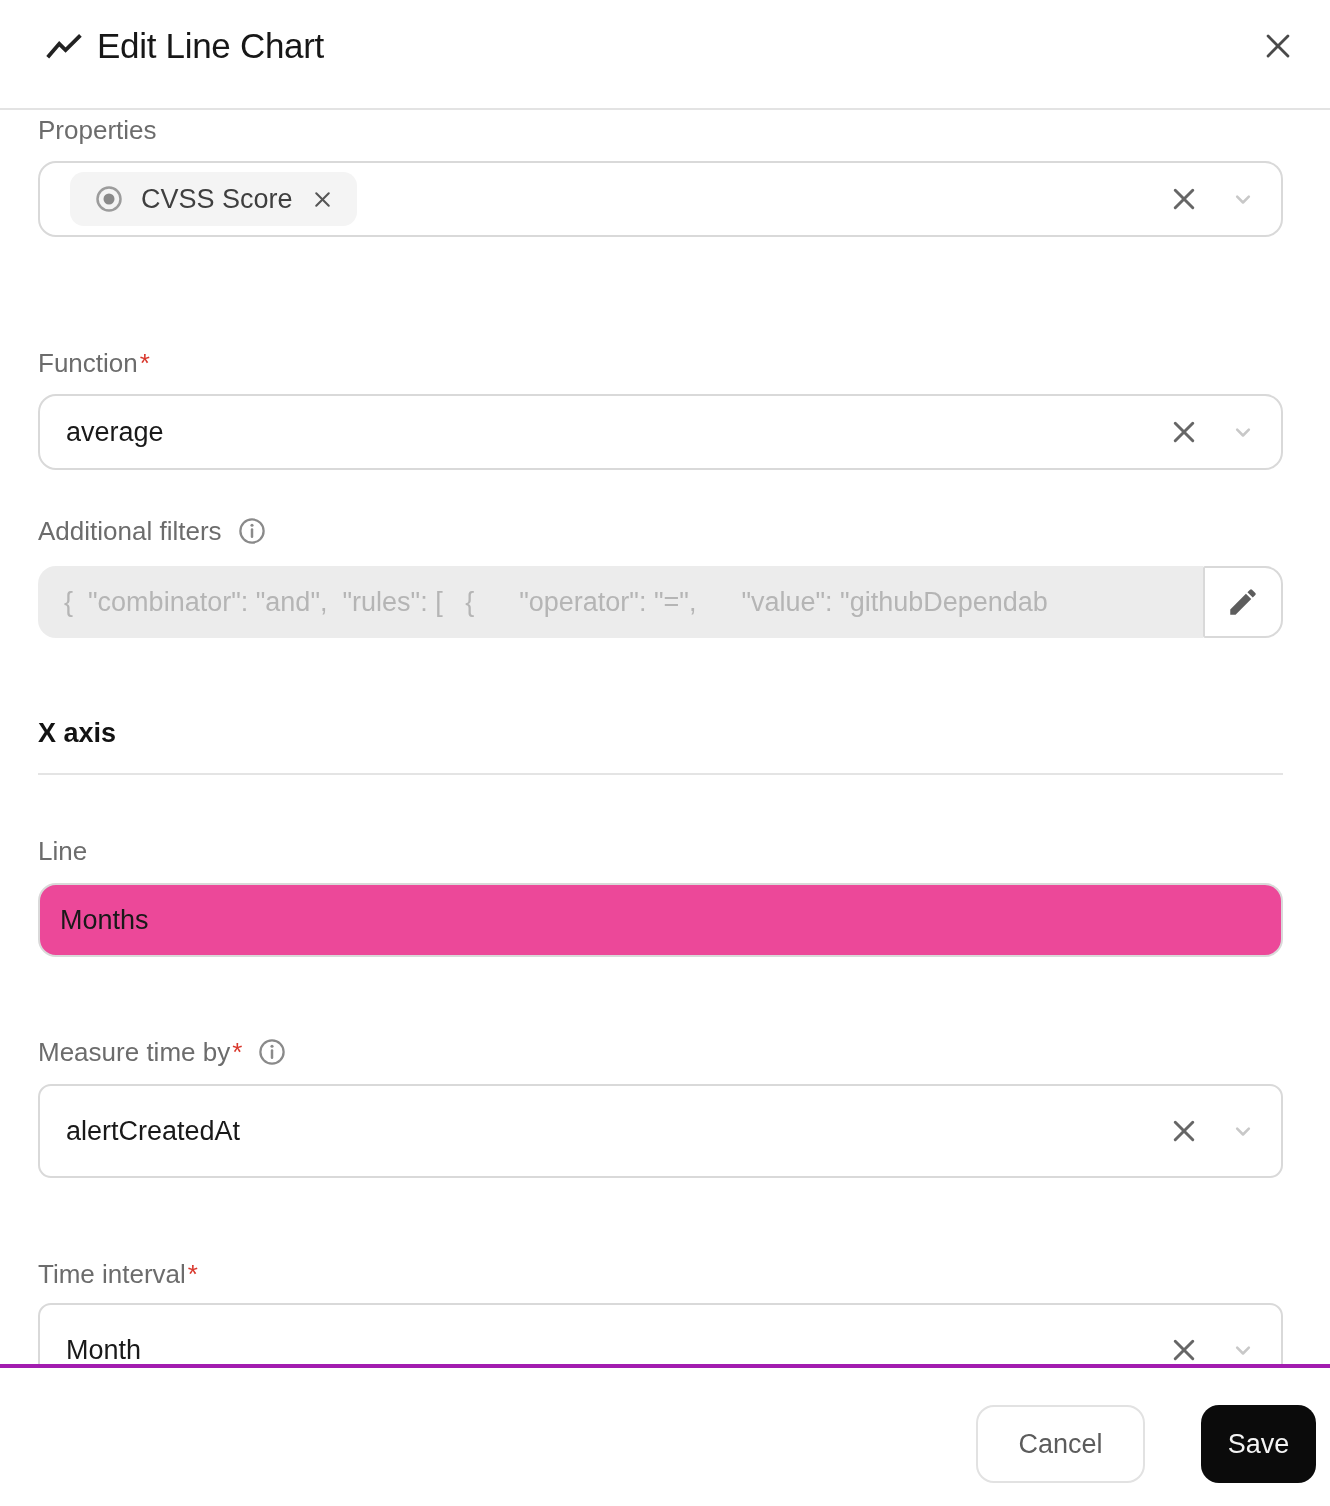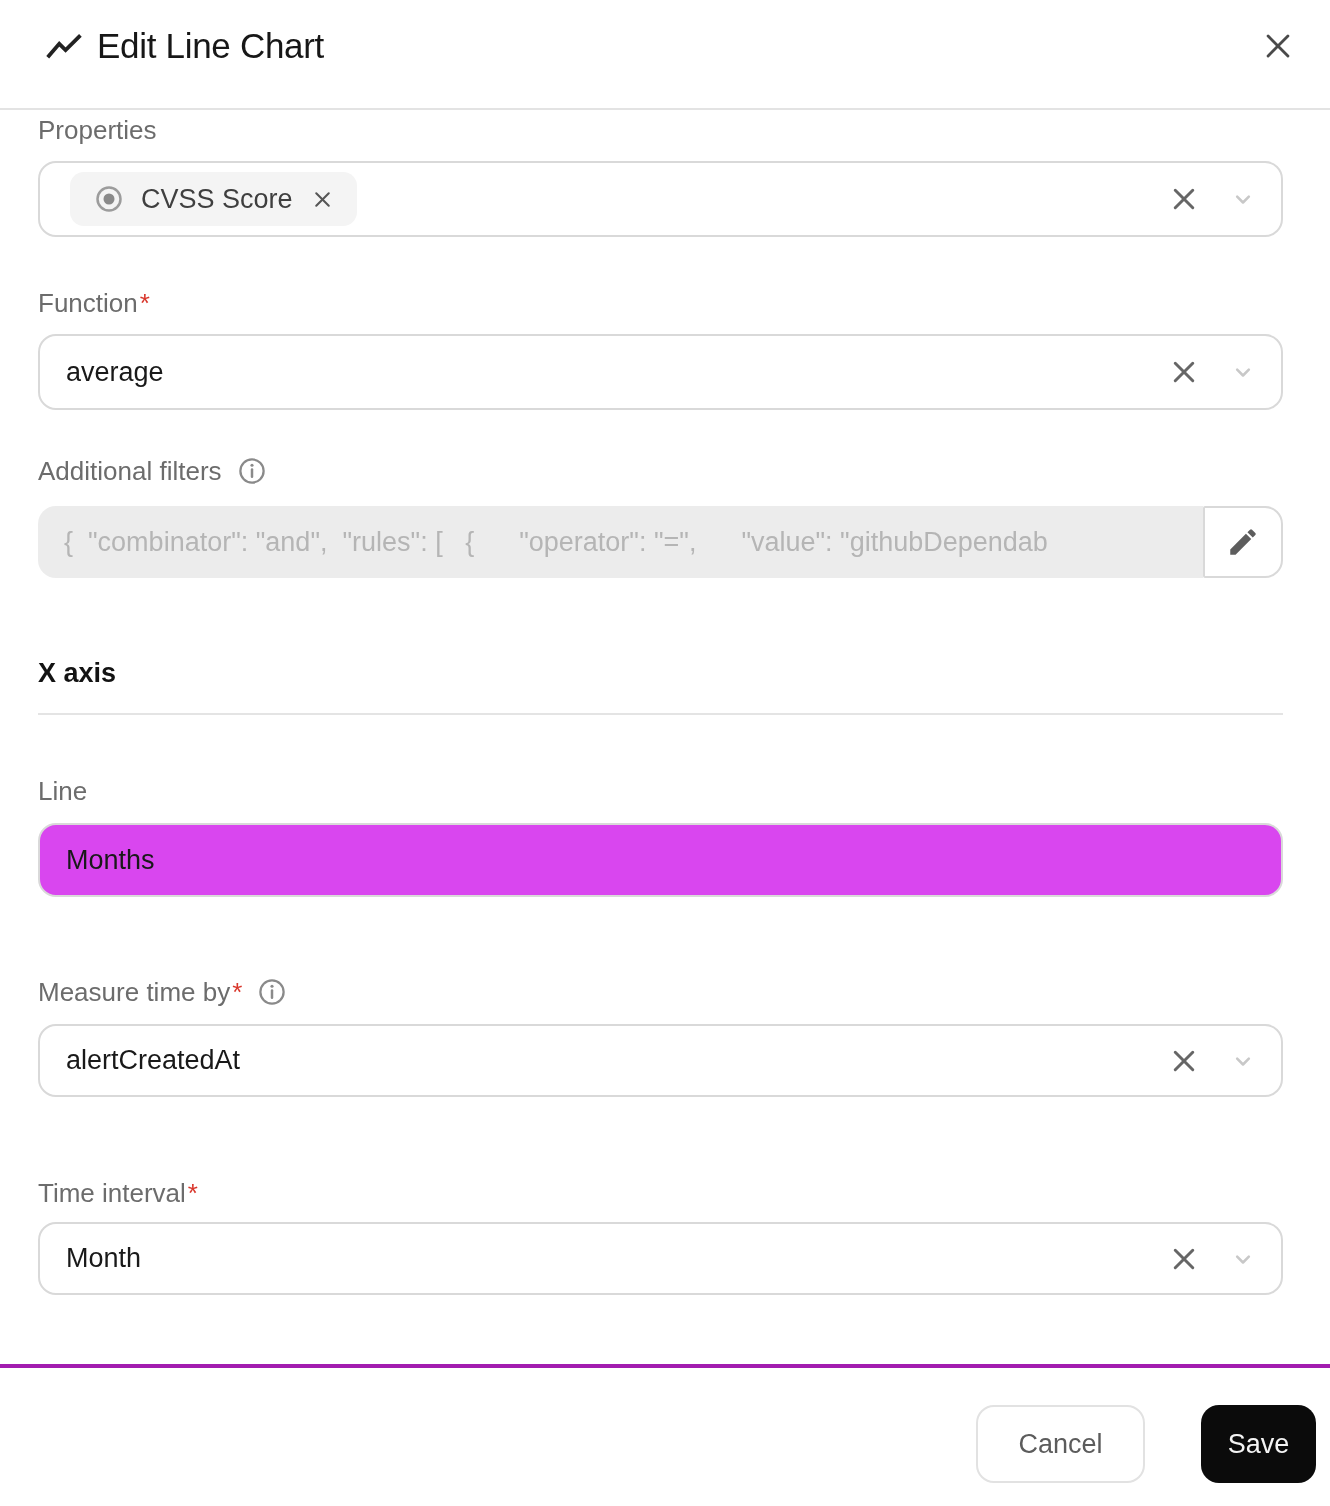--- a/index.html
+++ b/index.html
@@ -61,21 +61,21 @@
 
   .chip {
     display: inline-flex; align-items: center;
     height: 54px; margin-left: 4px;
     background: #f4f4f4; border-radius: 14px;
     padding: 0 22px 0 24px; gap: 17px;
     font-size: 27px; color: #3f3f3f;
   }
 
   .group-properties { margin-top: 0; }
-  .group-function { margin-top: 52px; }
+  .group-function { margin-top: 112px; }
   .group-filters { margin-top: 46px; }
 
   .filter-row { margin-top: 20px; display: flex; height: 72px; }
   .filter-input {
     flex: 1 1 auto;
     background: #ececec;
     border-radius: 18px 0 0 18px;
     display: flex; align-items: center;
     padding: 0 10px 0 26px;
     overflow: hidden;
@@ -94,26 +94,26 @@
 
   .section-block { margin-top: 80px; }
   .section-title { font-size: 27px; font-weight: 700; color: #131313; line-height: 30px; }
   .section-divider { margin-top: 25px; border: none; border-top: 2px solid #e4e4e4; height: 0; }
 
   .group-title { margin-top: 62px; }
   .text-input {
     margin-top: 18px; width: 100%;
     height: 74px;
     border: 2px solid #d9d9d9; border-radius: 18px;
-    padding: 0 26px; font: inherit; font-size: 27px; color: #191919;
-    outline: none; background: #d946ef; display: block;
+    padding: 0 20px; font: inherit; font-size: 27px; color: #191919;
+    outline: none; background: #ec4899; display: block;
   }
   .group-measure { margin-top: 80px; }
   .group-interval { margin-top: 82px; }
-  .group-measure .select-box, .group-interval .select-box { height: 73px; margin-top: 17px; }
+  .group-measure .select-box, .group-interval .select-box { height: 94px; margin-top: 17px; border-radius: 13px; }
   .group-interval .select-box { margin-top: 15px; }
 
   
   .modal-footer {
     flex: 0 0 142px; height: 142px;
     border-top: 4px solid #a21caf;
     display: flex; align-items: flex-start; justify-content: flex-end;
     gap: 56px; padding: 37px 14px 0 0;
   }
   .btn { font: inherit; font-size: 27px; cursor: pointer; border-radius: 18px; height: 78px; display: inline-flex; align-items: center; justify-content: center; }

